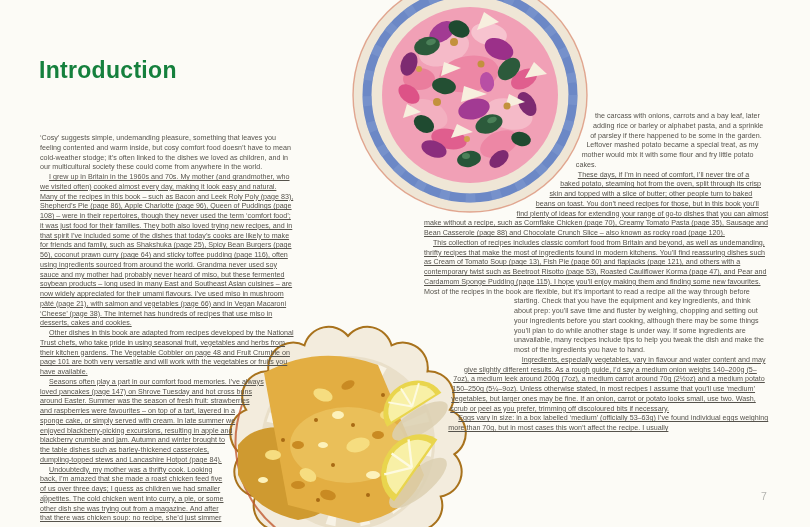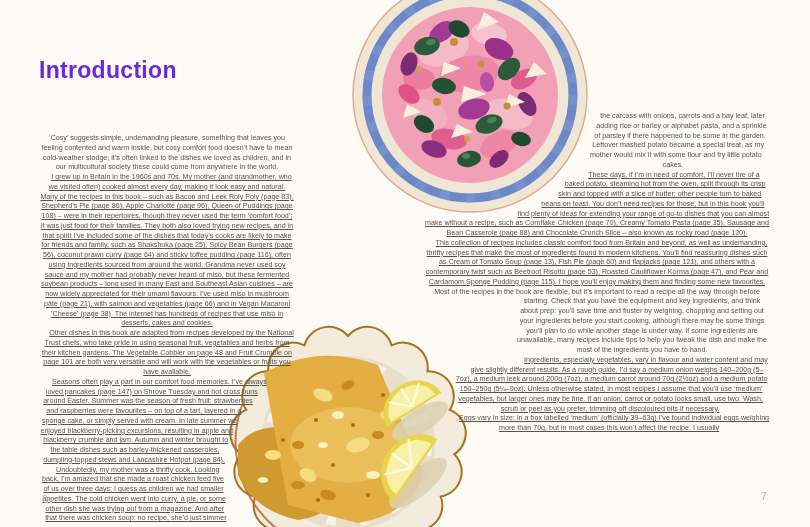--- a/index.html
+++ b/index.html
@@ -9,28 +9,28 @@
     font-family:"Liberation Sans", sans-serif;
   }
   .spread{position:relative;width:810px;height:527px;overflow:hidden;}
 
   .illus{position:absolute;z-index:1;pointer-events:none;}
   .txt{position:absolute;z-index:2;}
 
   .page-title{
     position:absolute;left:39px;top:42px;z-index:2;
     font-size:23px;font-weight:bold;letter-spacing:.3px;
-    color:#6d28d9;
+    color:#15803d;
   }
 
   .col{
     color:#56534c;font-size:7.15px;line-height:9.75px;
     text-align:left;
   }
-  .col p{margin:0;text-align:center;}
+  .col p{margin:0;}
   .col p.ind{text-indent:9px;text-decoration:underline;}
 
   .col-left{left:40px;top:134px;width:254px;}
   .col-right{left:424px;top:112px;width:346px;}
 
   .tips-heading{
     margin:9px 0 4px 0;font-size:8.8px;font-weight:bold;
     color:#3f3c36;letter-spacing:.2px;
   }
 
@@ -207,18 +207,18 @@
   <div class="pageno pageno-left">6</div>
 
   <div class="txt col col-right">
     <div class="wrap-salad"></div>
     <p>the carcass with onions, carrots and a bay leaf, later adding rice or barley or alphabet pasta, and a sprinkle of parsley if there happened to be some in the garden. Leftover mashed potato became a special treat, as my mother would mix it with some flour and fry little potato cakes.</p>
     <p class="ind">These days, if I’m in need of comfort, I’ll never tire of a baked potato, steaming hot from the oven, split through its crisp skin and topped with a slice of butter; other people turn to baked beans on toast. You don’t need recipes for those, but in this book you’ll find plenty of ideas for extending your range of go-to dishes that you can almost make without a recipe, such as Cornflake Chicken (page 70), Creamy Tomato Pasta (page 35), Sausage and Bean Casserole (page 88) and Chocolate Crunch Slice – also known as rocky road (page 120).</p>
     <p class="ind">This collection of recipes includes classic comfort food from Britain and beyond, as well as undemanding, thrifty recipes that make the most of ingredients found in modern kitchens. You’ll find reassuring dishes such as Cream of Tomato Soup (page 13), Fish Pie (page 60) and flapjacks (page 121), and others with a contemporary twist such as Beetroot Risotto (page 53), Roasted Cauliflower Korma (page 47), and Pear and Cardamom Sponge Pudding (page 115). I hope you’ll enjoy making them and finding some new favourites.</p>
     <div class="wrap-fish-right"></div>
     <p>Most of the recipes in the book are flexible, but it’s important to read a recipe all the way through before starting. Check that you have the equipment and key ingredients, and think about prep: you’ll save time and fluster by weighing, chopping and setting out your ingredients before you start cooking, although there may be some things you’ll plan to do while another stage is under way. If some ingredients are unavailable, many recipes include tips to help you tweak the dish and make the most of the ingredients you have to hand.</p>
     <p class="ind">Ingredients, especially vegetables, vary in flavour and water content and may give slightly different results. As a rough guide, I’d say a medium onion weighs 140–200g (5–7oz), a medium leek around 200g (7oz), a medium carrot around 70g (2½oz) and a medium potato 150–250g (5¼–9oz). Unless otherwise stated, in most recipes I assume that you’ll use ‘medium’ vegetables, but larger ones may be fine. If an onion, carrot or potato looks small, use two. Wash, scrub or peel as you prefer, trimming off discoloured bits if necessary.</p>
-    <p class="ind">Eggs vary in size: in a box labelled ‘medium’ (officially 39–63g) I’ve found individual eggs weighing more than 70g, but in most cases this won’t affect the recipe. I usually</p>
+    <p class="ind">Eggs vary in size: in a box labelled ‘medium’ (officially 53–63g) I’ve found individual eggs weighing more than 70g, but in most cases this won’t affect the recipe. I usually</p>
   </div>
 
   <div class="pageno pageno-right">7</div>
 
 </div>
 
 </body></html>

